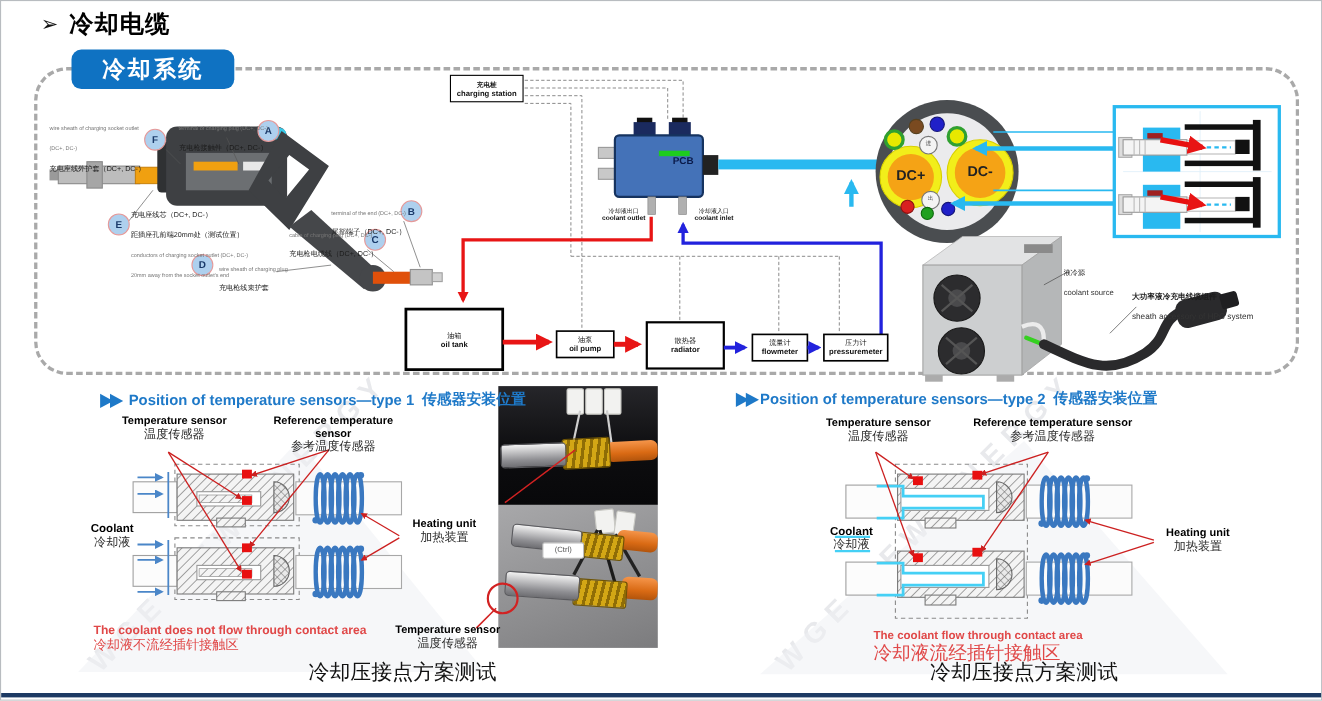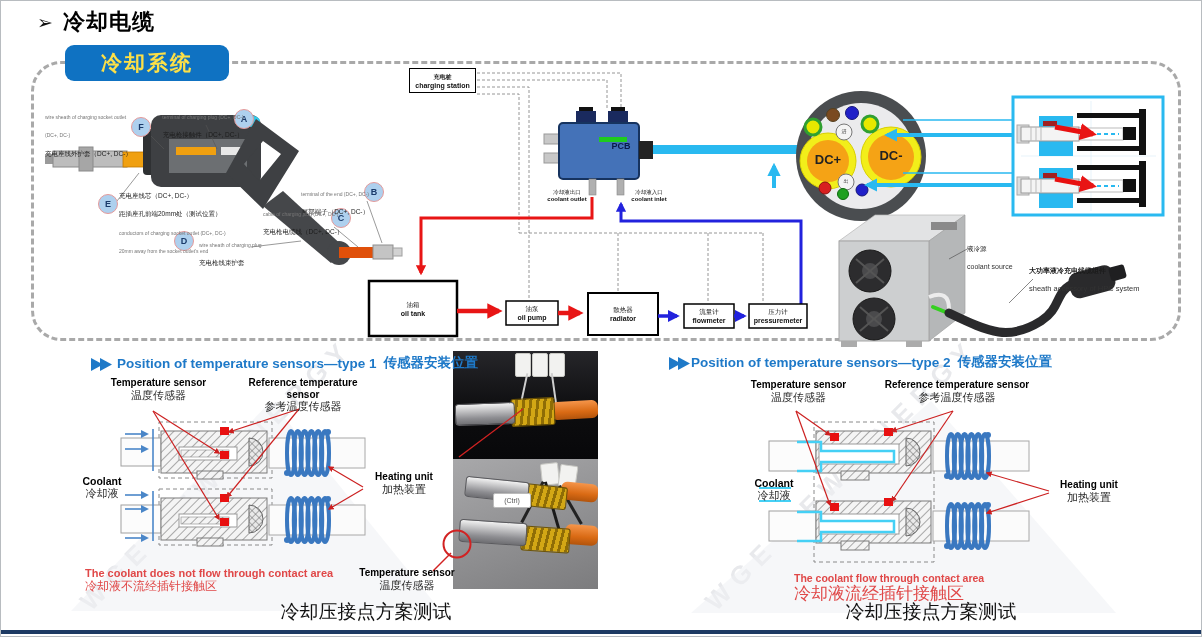--- a/index.html
+++ b/index.html
@@ -6,22 +6,22 @@
   .slide{width:1202px;height:637px;position:relative;background:#fff;overflow:hidden;
          border:1px solid #b8bcc0;box-sizing:border-box;
          font-family:"Liberation Sans","DejaVu Sans",sans-serif;color:#111;}
   .lbl{position:absolute;line-height:1.15;z-index:3;}
   .c{text-align:center;}
   .r{text-align:right;}
   
   .title-row{position:absolute;left:36px;top:6px;display:flex;align-items:center;gap:10px;z-index:4;}
   .bullet{font-size:19px;font-weight:bold;color:#111;}
   .page-title{font-size:22px;font-weight:bold;letter-spacing:1px;color:#000;}
-  .badge{position:absolute;left:64px;top:44px;width:164px;height:36px;background:#0f72c2;border-radius:9px;
-         display:flex;align-items:center;justify-content:center;color:#fde047;font-size:21px;font-weight:bold;
+  .badge{position:absolute;left:64px;top:44px;width:148px;height:36px;background:#0f72c2;border-radius:9px;
+         display:flex;align-items:center;justify-content:center;color:#ffffff;font-size:21px;font-weight:bold;
          letter-spacing:2px;z-index:4;}
   .dashed-box{position:absolute;left:30px;top:60px;width:1150px;height:280px;border:3px dashed #a9a9a9;
               border-radius:30px;box-sizing:border-box;z-index:1;}
   
   .t5{font-size:5px;color:#767676;line-height:1.25;}
   .t65{font-size:6.5px;color:#1c1c1c;line-height:1.3;}
   .letter-circle{position:absolute;width:20px;height:20px;border-radius:50%;background:#aed0ee;
                  border:1.5px solid #e59a9a;box-sizing:border-box;display:flex;align-items:center;
                  justify-content:center;font-size:9px;font-weight:bold;color:#1a3a6a;z-index:3;}
   .flow-lbl{position:absolute;display:flex;flex-direction:column;align-items:center;justify-content:center;z-index:3;}

